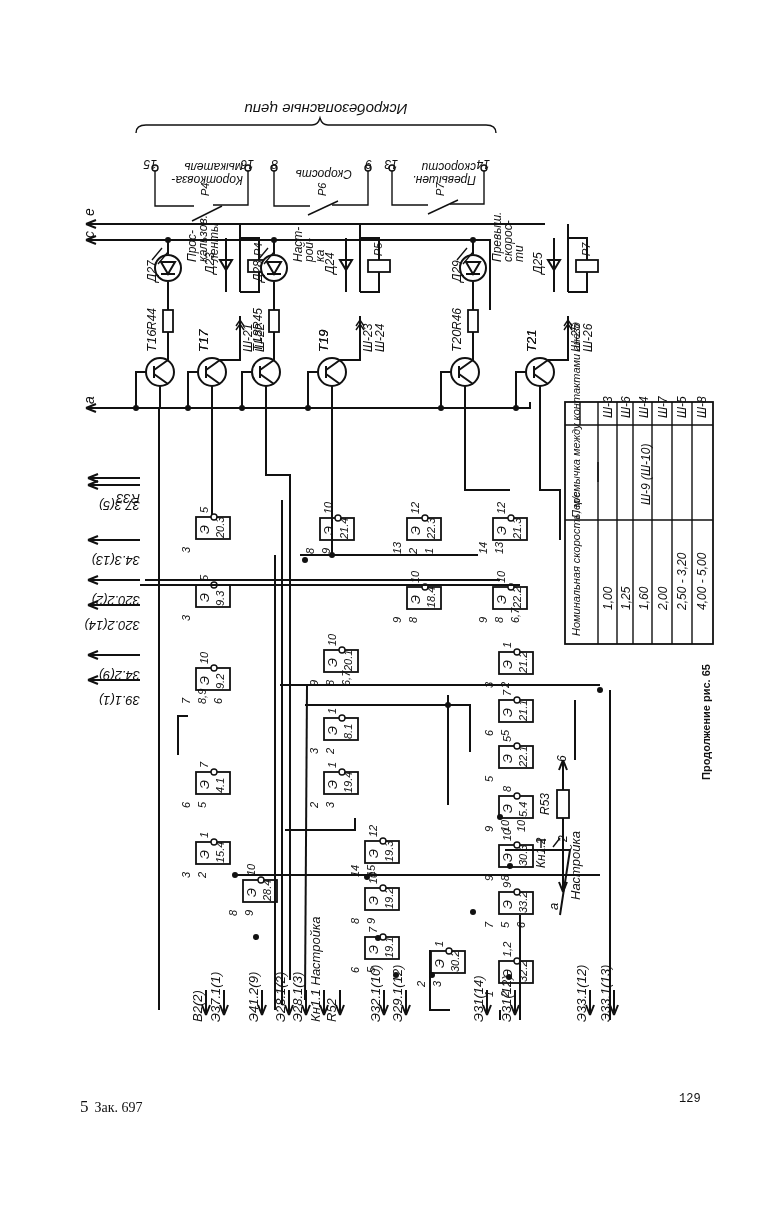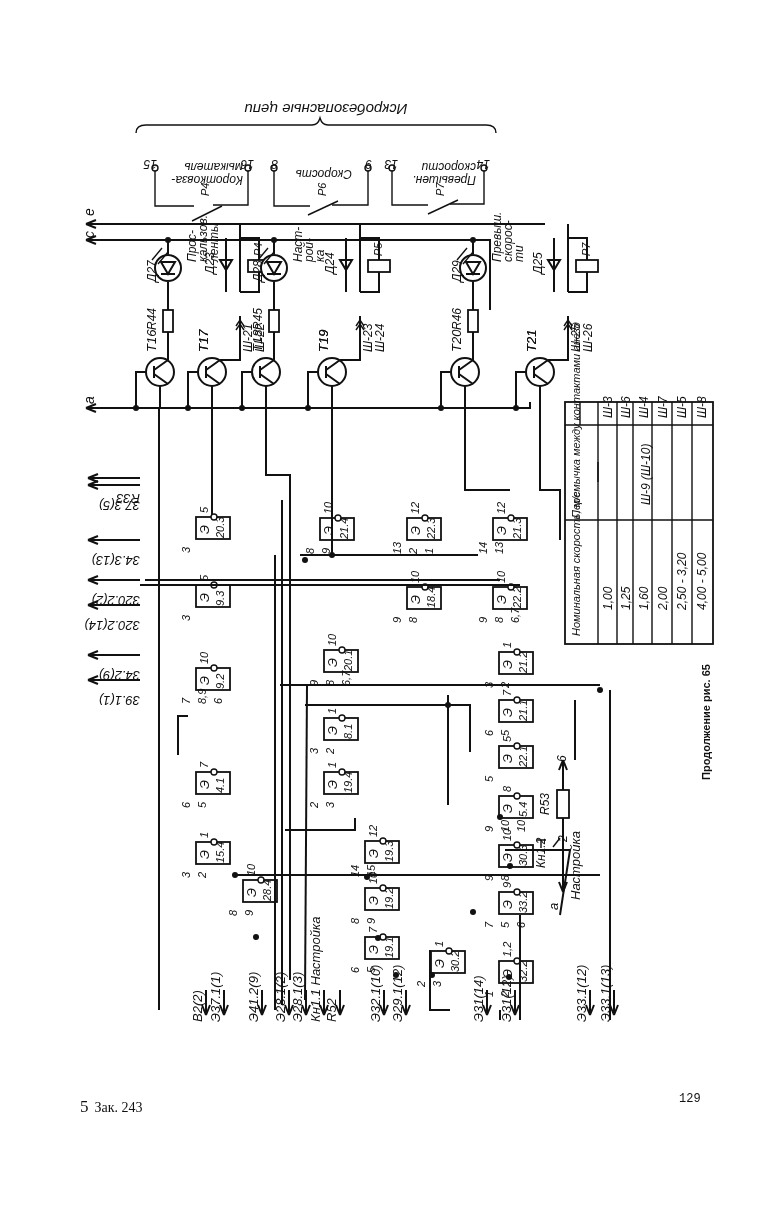--- a/index.html
+++ b/index.html
@@ -571,15 +571,15 @@
         <g>
           <text class="lbl" font-size="12" transform="translate(706,610) rotate(-90)">4,00 - 5,00</text>
           <text class="lbl" font-size="12" transform="translate(706,418) rotate(-90)">Ш-8</text>
         </g>
       </g>
   </g>
 </svg>
 
 <div class="caption">Продолжение рис. 65</div>
 <div class="footer-left">
-  <span class="big">5</span><span>Зак. 243</span>
+  <span class="big">5</span><span>Зак. 697</span>
 </div>
 <div class="footer-page">129</div>
 
 </body></html>

